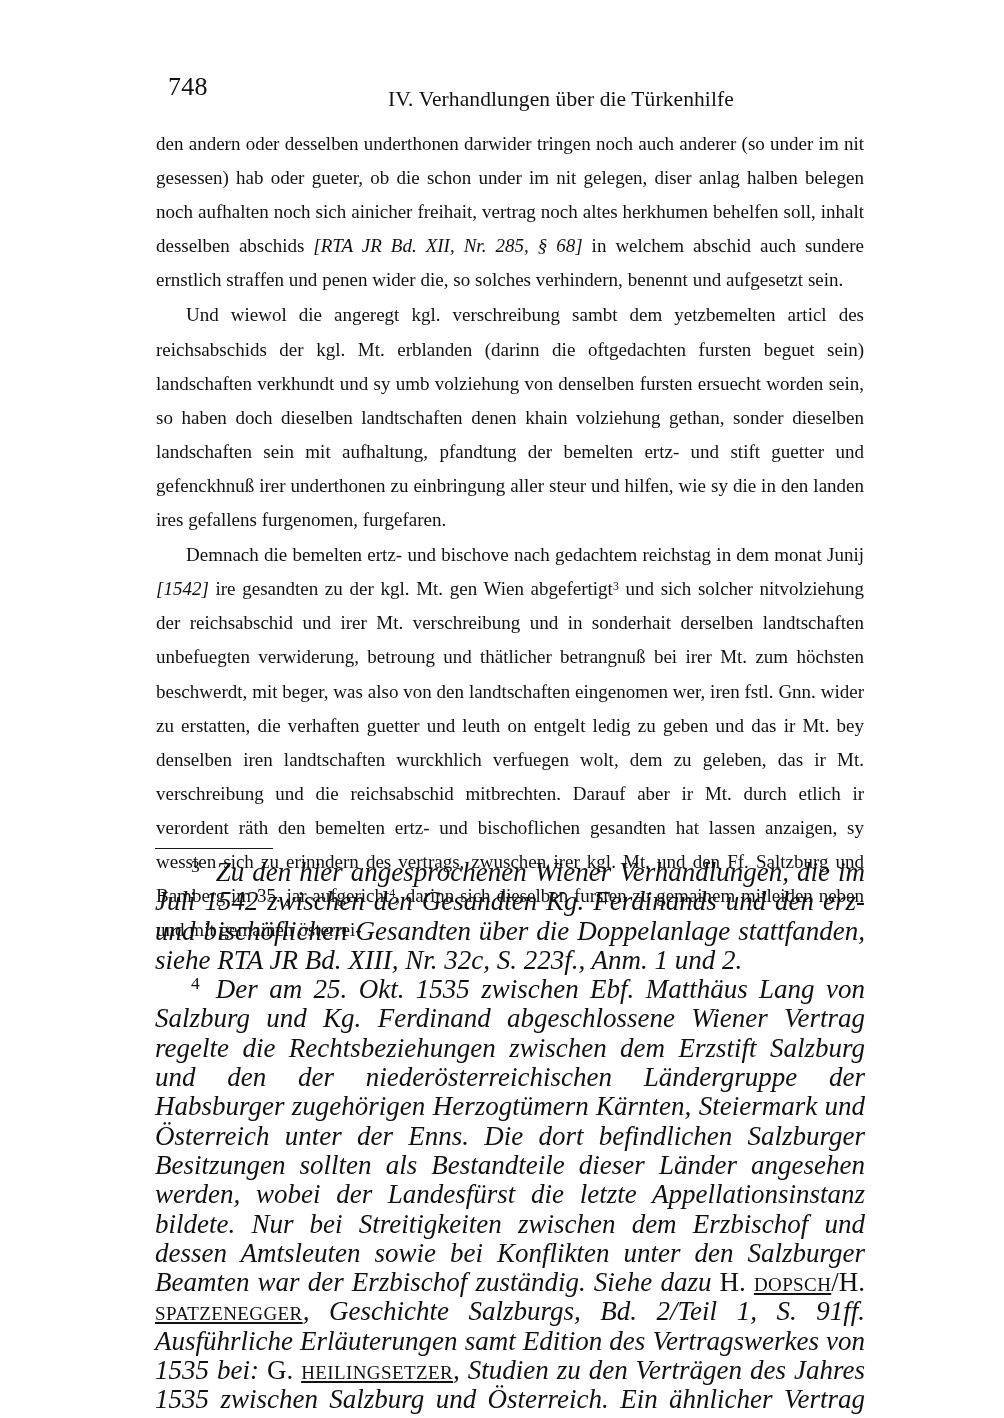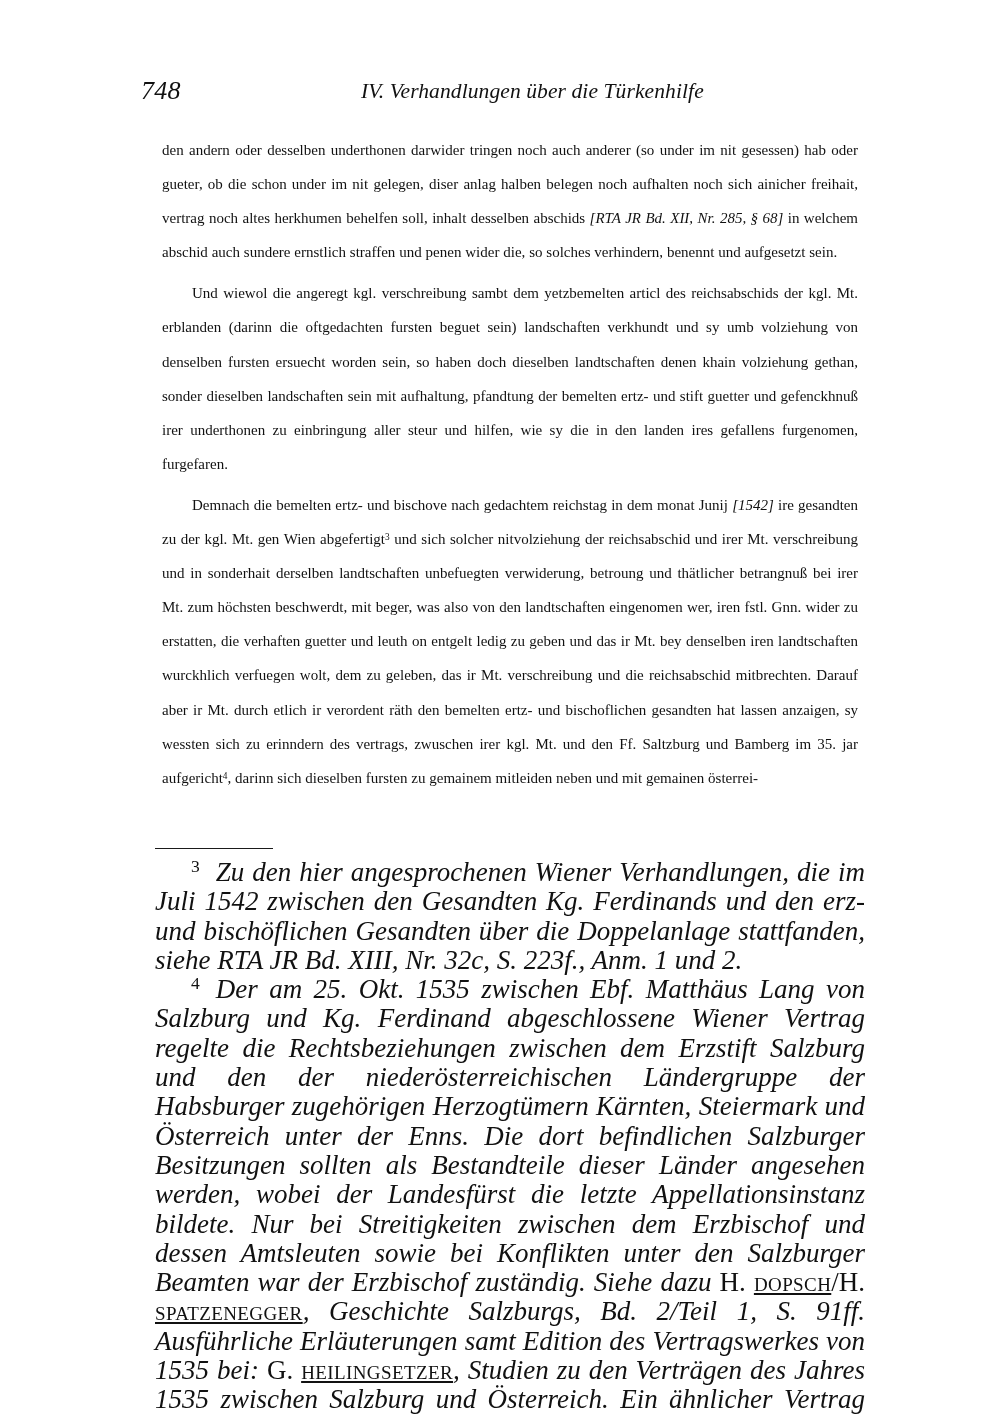--- a/index.html
+++ b/index.html
@@ -19,27 +19,26 @@
     width: 1004px;
     height: 1418px;
     box-sizing: border-box;
     padding: 0;
     overflow: hidden;
   }
 
   
   .running-head {
     position: absolute;
-    left: 141px;
+    left: 168px;
     top: 72px;
     width: 710px;
     height: 34px;
     display: flex;
-    align-items: flex-end;
-    font-style: italic;
+    align-items: flex-start;
   }
   .folio {
     font-size: 26px;
     line-height: 30px;
     letter-spacing: 0.3px;
     width: 110px;
     flex: 0 0 110px;
   }
   .head-title {
     font-size: 21.5px;
@@ -52,22 +51,22 @@
   }
 
   
   .body-block {
     position: absolute;
     left: 155px;
     top: 126px;
     width: 710px;
   }
   p.para {
-    margin: 7px;
-    font-size: 15px;
+    margin: 1px;
+    font-size: 19px;
     line-height: 34.1px;
     text-align: justify;
     text-justify: inter-word;
     hyphens: none;
     letter-spacing: 0.0px;
     word-spacing: 0.1px;
   }
   p.para.indent {
     text-indent: 30px;
   }

